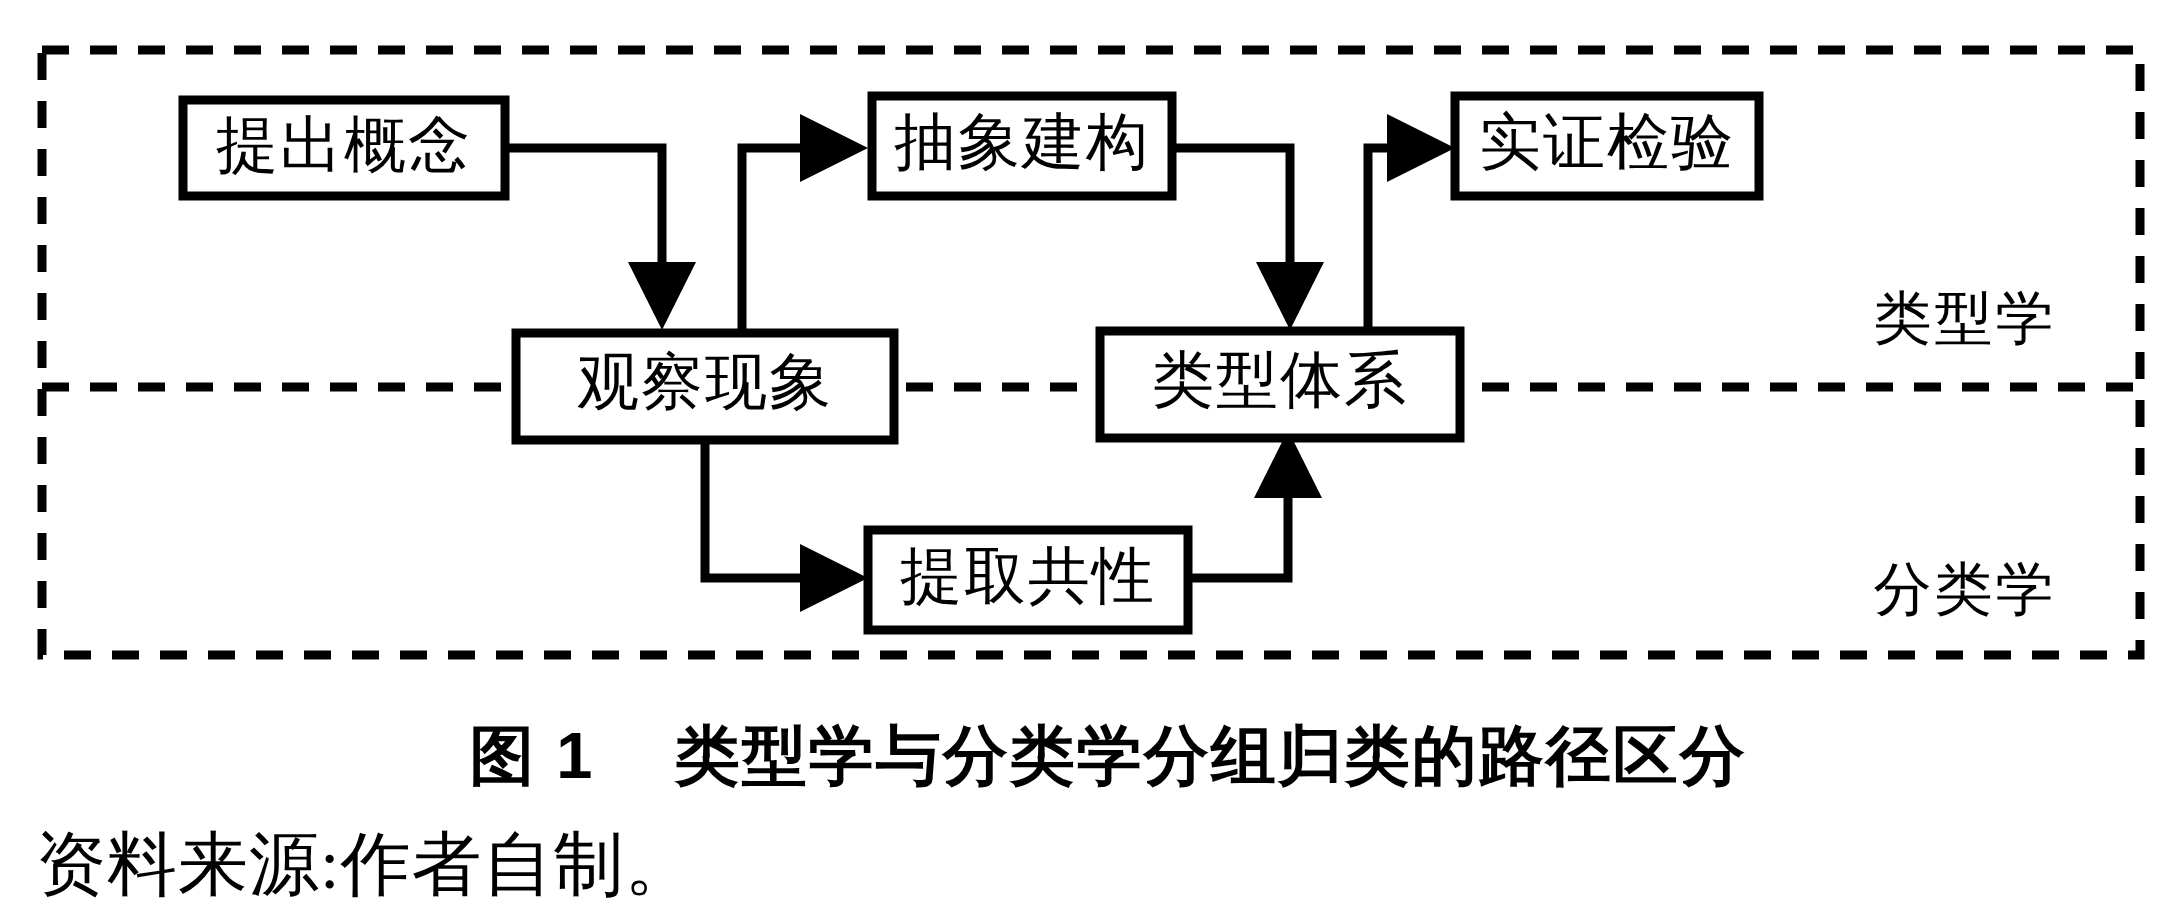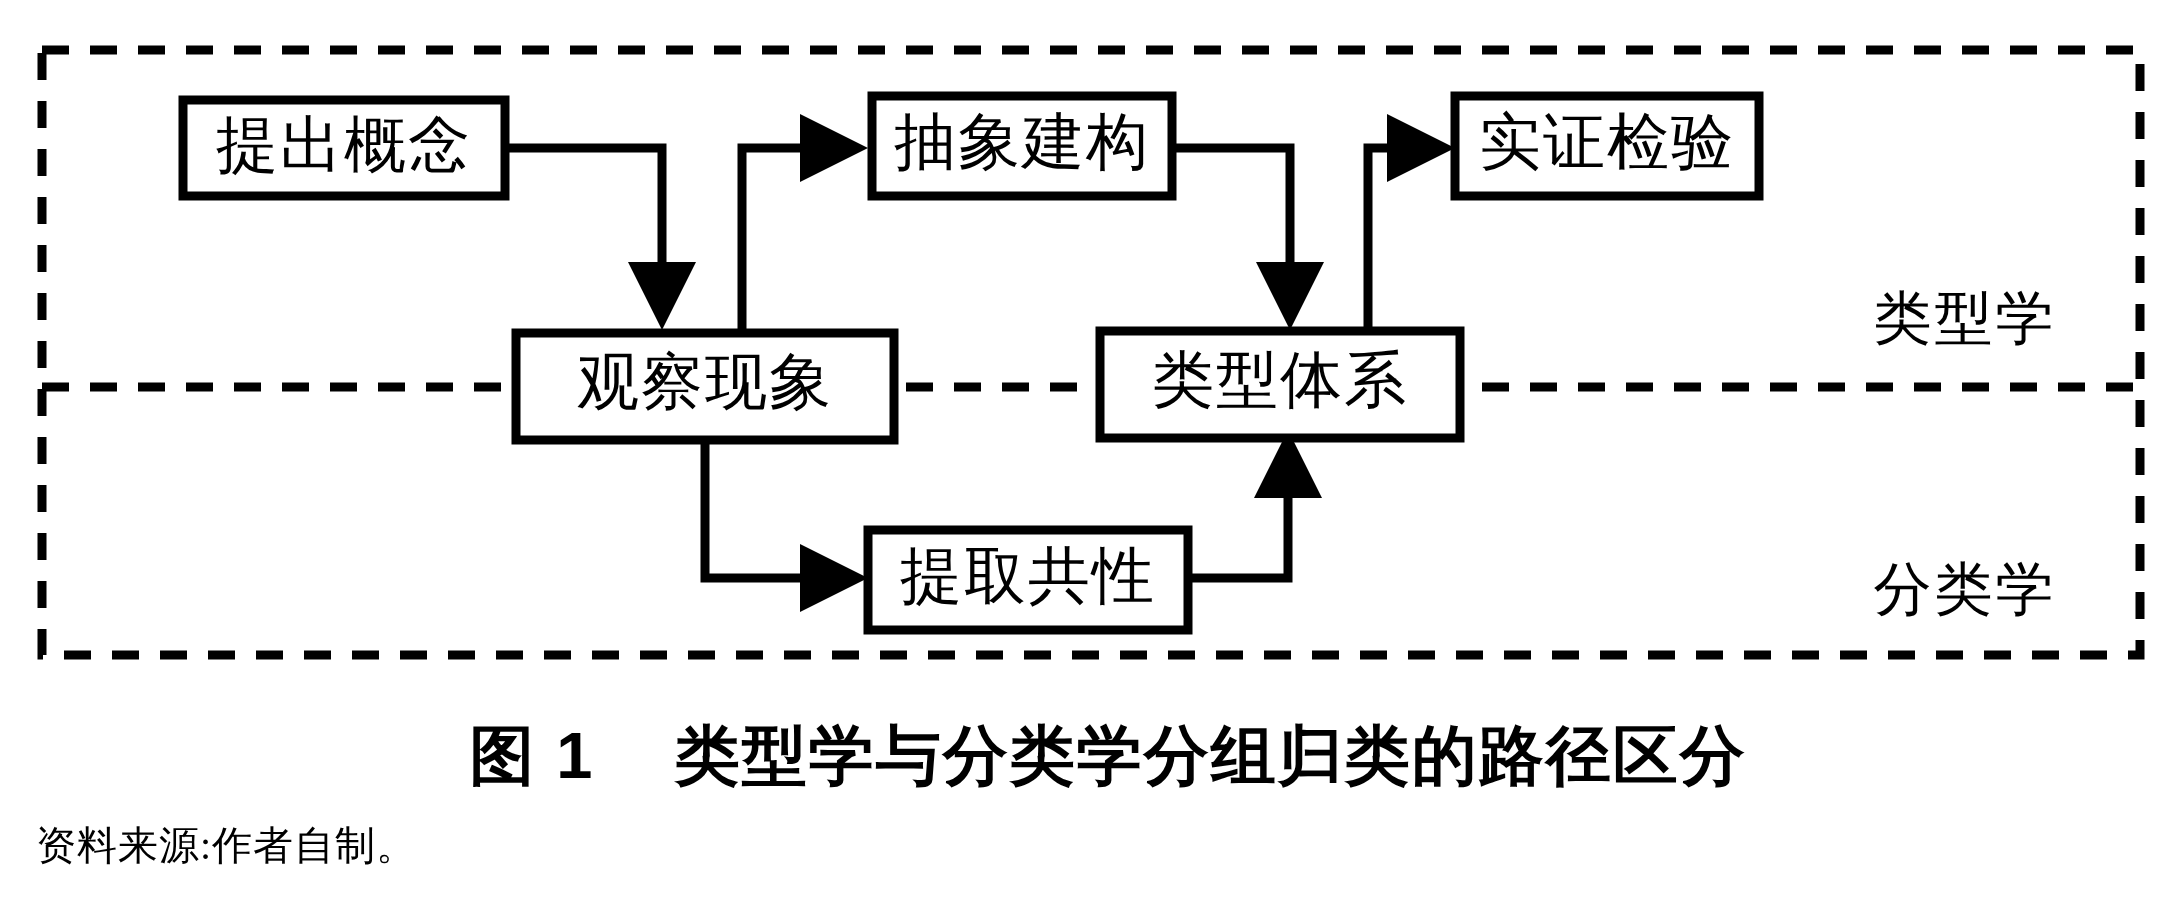--- a/index.html
+++ b/index.html
@@ -84,21 +84,21 @@
     font-size: 65px;
     letter-spacing: 2px;
     color: #000000;
     white-space: pre;
     padding-left: 17px;
   }
   .source-line {
     position: absolute;
     left: 36px;
     font-family: "Liberation Serif", "DejaVu Serif", serif;
-    font-size: 40px;
+    font-size: 70px;
     letter-spacing: 1px;
     color: #000000;
     white-space: pre;
   }
 </style>
 </head>
 <body>
 
 <div id="figure-root">
 

